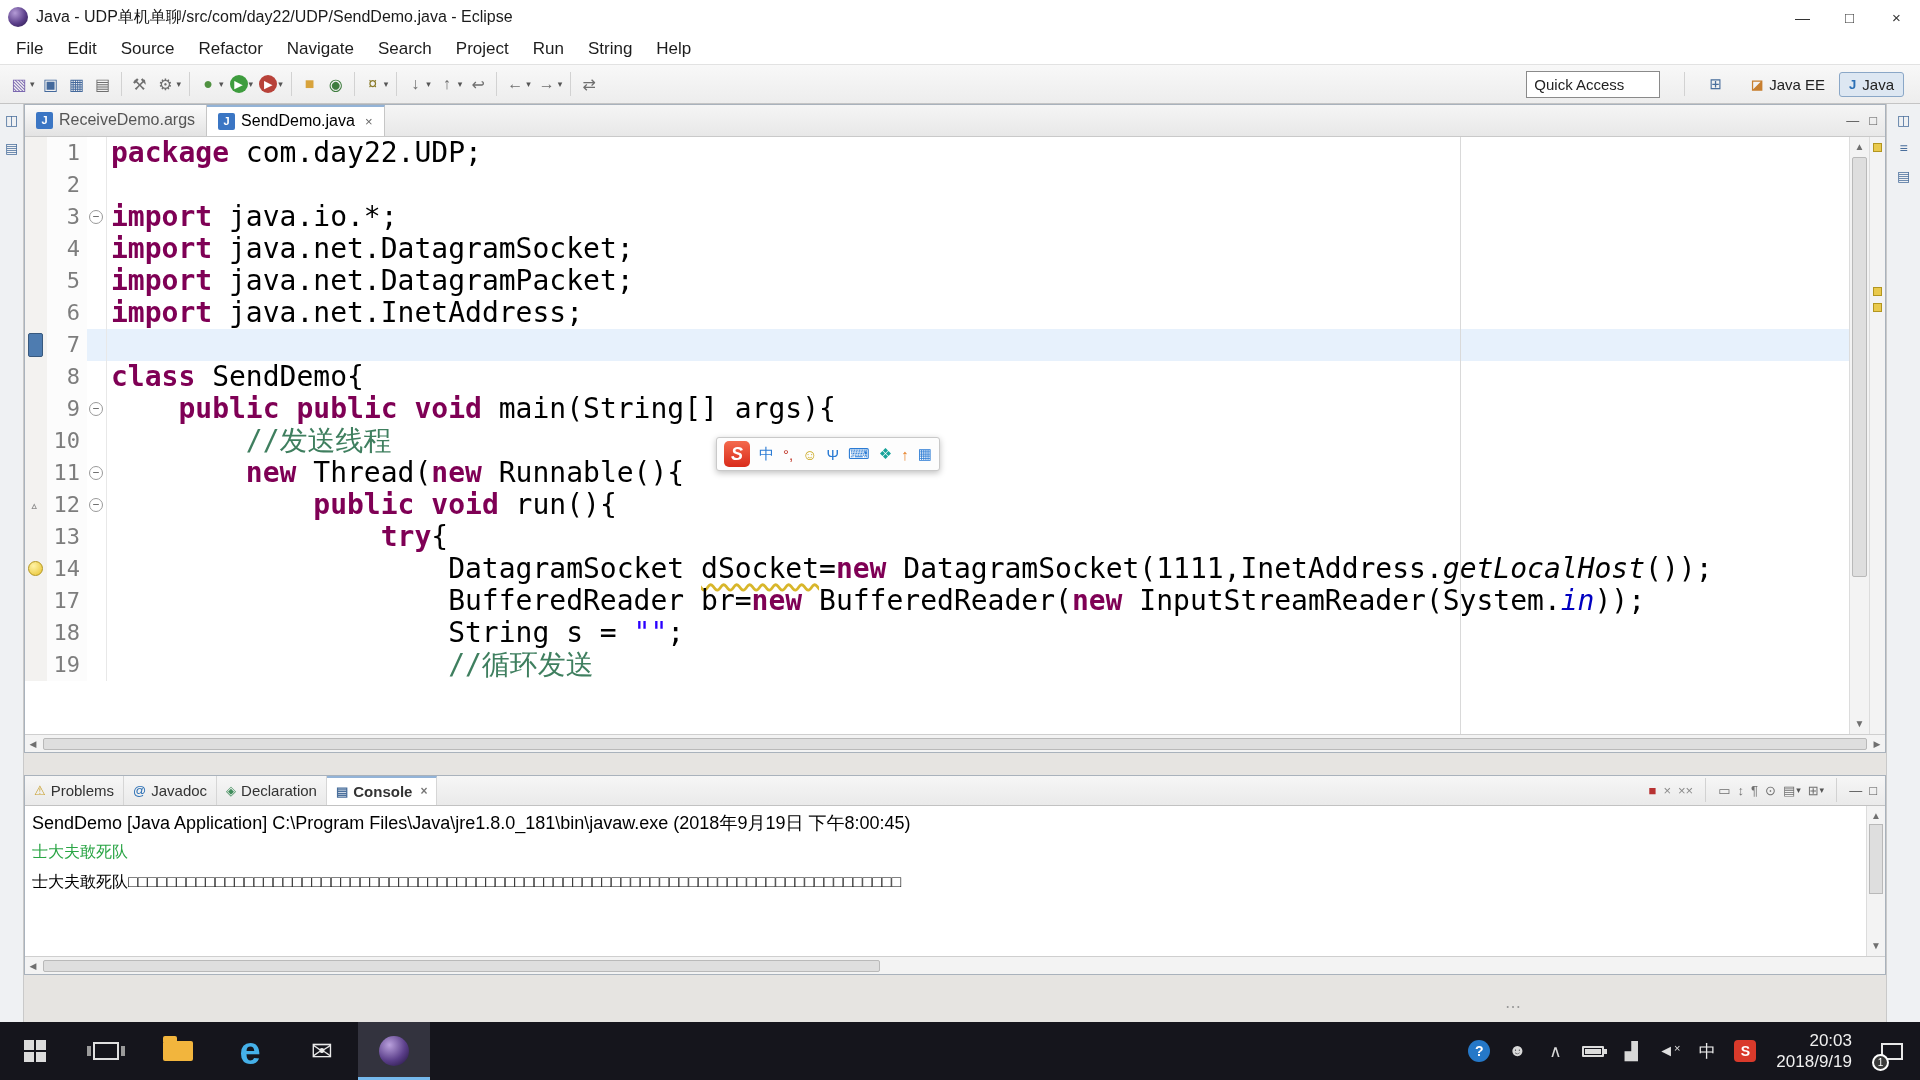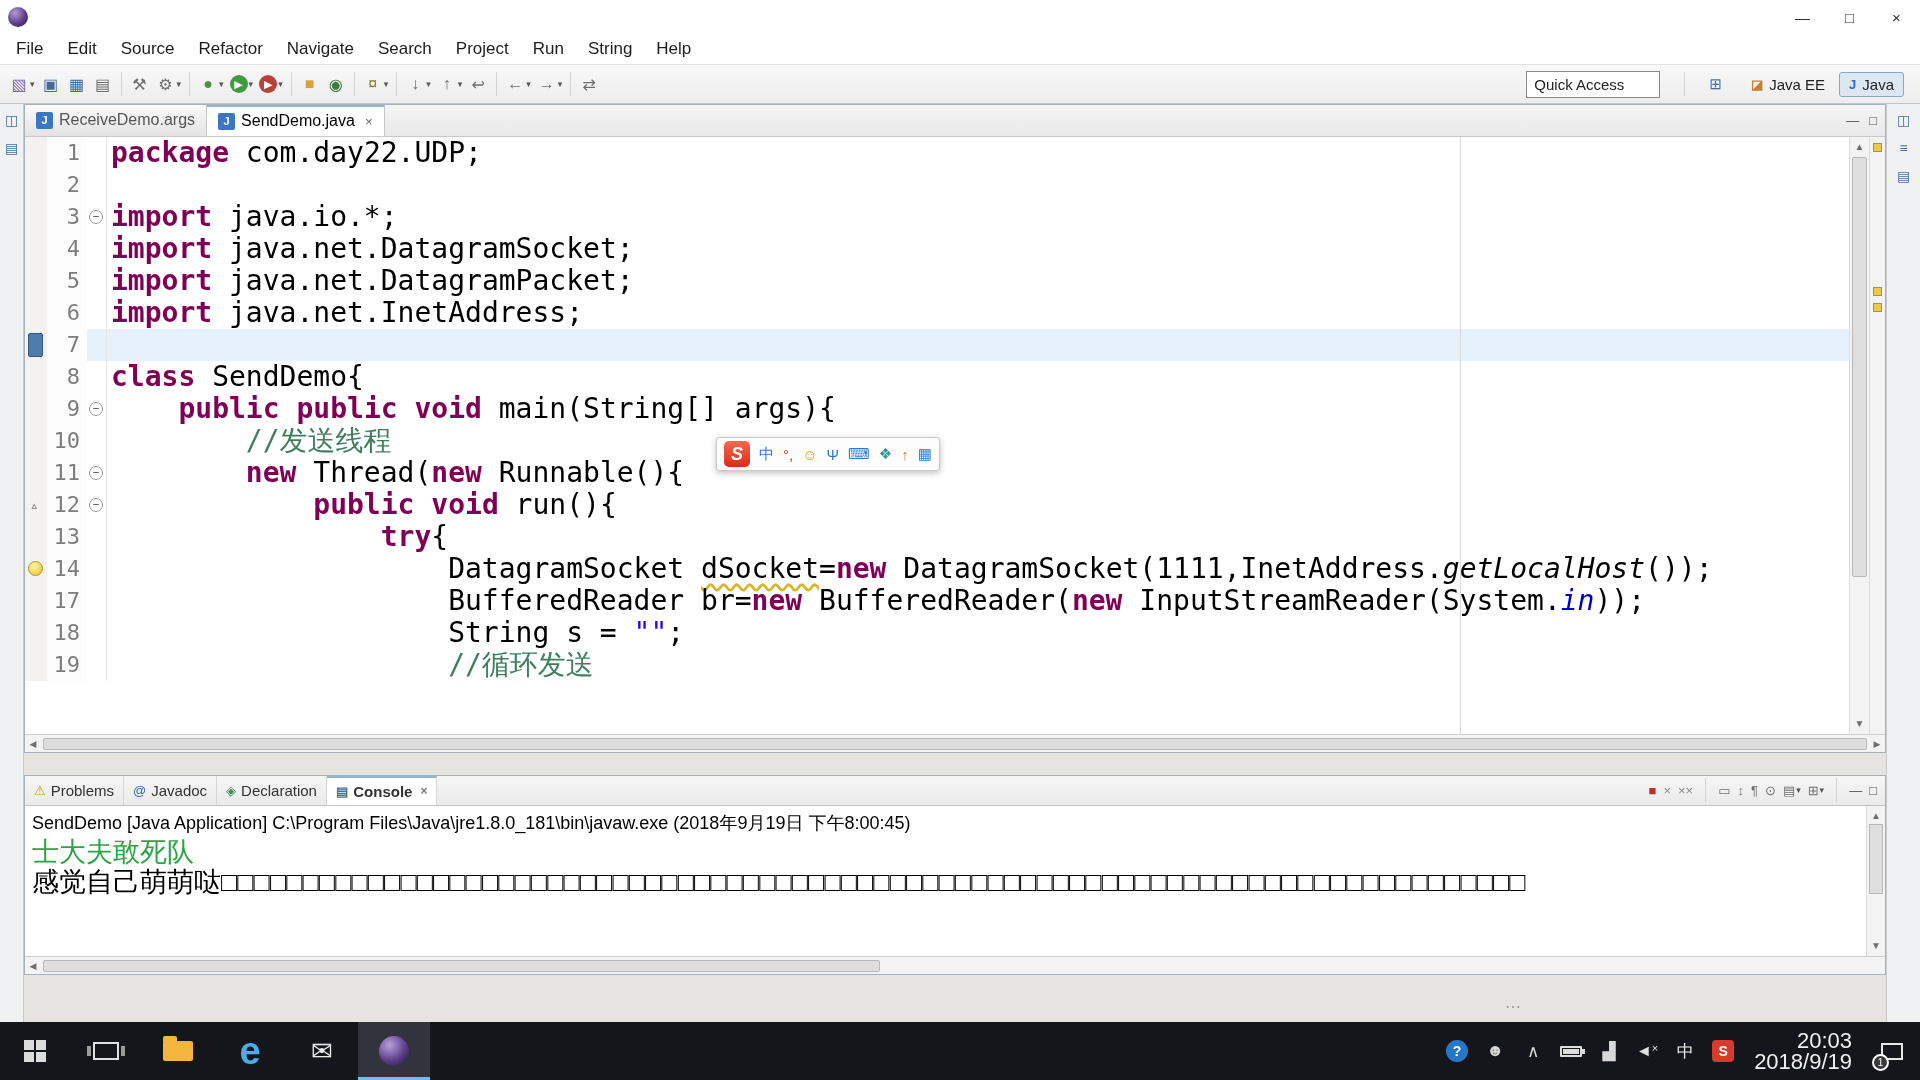--- a/index.html
+++ b/index.html
@@ -80,21 +80,21 @@
   .console-panel{position:absolute;left:24px;top:775px;width:1862px;height:200px;border:1px solid #a9b2bc;background:#fff;display:flex;flex-direction:column}
   .console-tabbar{height:30px;background:linear-gradient(#f6f6f6,#eaeaea);display:flex;align-items:stretch;border-bottom:1px solid #c2c2c2}
   .ctab{display:flex;align-items:center;gap:5px;padding:0 9px;font-size:15px;color:#333;border-right:1px solid #d6d6d6}
   .ctab.active{background:#fff;border-top:2px solid #93b3d7;font-weight:bold}
   .ctab-icon{font-size:13px}
   .ctab-close{font-size:12px;color:#777;margin-left:3px}
   .console-actions{margin-left:auto;display:flex;align-items:center;gap:7px;padding-right:8px}
   .ca-btn{display:flex;align-items:center;font-size:13px;color:#666}
   .console-body{position:relative;height:152px;background:#fff;overflow:hidden;padding:3px 0 0 7px}
   .console-process{font-size:18px;line-height:28px;color:#000;white-space:nowrap}
-  .con-line{font-size:27px;line-height:30px;white-space:nowrap}
+  .con-line{font-size:16px;line-height:30px;white-space:nowrap}
   .console-vscroll{position:absolute;right:0;top:0;bottom:0;width:19px;background:#f3f3f3;border-left:1px solid #dcdcdc}
   .cvs-thumb{position:absolute;left:2px;top:18px;width:14px;height:70px;background:#dedede;border:1px solid #b9b9b9}
   .console-hscroll{height:18px;background:#f3f3f3;border-top:1px solid #cfcfcf;display:flex;align-items:center}
   .chs-thumb{width:45%;height:12px;margin:0 2px;background:#dedede;border:1px solid #b9b9b9;border-radius:2px}
 
   .grip{position:absolute;left:1505px;top:997px;color:#9a9a9a;font-size:16px;letter-spacing:3px}
 
   
   .ime{position:absolute;left:716px;top:437px;height:34px;background:#fdfdfd;border:1px solid #c9c9c9;border-radius:3px;box-shadow:0 2px 6px rgba(0,0,0,.25);display:flex;align-items:center;padding:0 7px;gap:9px;z-index:5}
   .ime-logo{width:26px;height:26px;border-radius:5px;background:linear-gradient(#f46a4d,#d92b1a);color:#fff;font-weight:bold;font-style:italic;font-size:18px;display:flex;align-items:center;justify-content:center}
@@ -123,31 +123,32 @@
   .tv-shape::after{content:"";position:absolute;right:-8px;top:2px;width:4px;height:10px;background:#9a9a9a}
   .tray{margin-left:auto;display:flex;align-items:center}
   .tray-item{width:38px;height:58px;display:flex;align-items:center;justify-content:center}
   .tray-glyph{font-size:17px;color:#e0e0e0}
   .tray-badge-bg{width:22px;height:22px;border-radius:4px;display:flex;align-items:center;justify-content:center;font-size:14px;font-weight:bold}
   .bat{width:22px;height:11px;border:2px solid #dcdcdc;border-radius:1px;position:relative;background:#dcdcdc;box-shadow:inset 0 0 0 1px #15151c}
   .bat::after{content:"";position:absolute;right:-5px;top:1px;width:3px;height:5px;background:#dcdcdc}
   .vol{position:relative;color:#e0e0e0}
   .vol-sp{font-size:16px}
   .vol-x{font-size:11px;position:relative;top:-4px}
-  .clock{display:flex;flex-direction:column;align-items:flex-end;justify-content:center;color:#f0f0f0;font-size:22px;line-height:21px;padding:0 12px}
+  .clock{display:flex;flex-direction:column;align-items:flex-end;justify-content:center;color:#f0f0f0;font-size:17px;line-height:21px;padding:0 12px}
   .notif{width:56px;height:58px;position:relative;display:flex;align-items:center;justify-content:center}
   .notif-shape{width:22px;height:17px;border:2px solid #e8e8e8;position:relative}
   .notif-shape::after{content:"";position:absolute;left:-2px;bottom:-6px;width:0;height:0;border-left:7px solid #e8e8e8;border-bottom:6px solid transparent}
   .notif-badge{position:absolute;left:8px;bottom:9px;width:17px;height:17px;border-radius:50%;background:#3a3a3a;border:2px solid #fff;color:#fff;font-size:10px;display:flex;align-items:center;justify-content:center}
 </style>
 </head>
 <body>
 
 <div class="titlebar">
   <span class="app-logo"></span>
+  <span class="wtitle">Java - UDP单机单聊/src/com/day22/UDP/SendDemo.java - Eclipse</span>
   <span class="win-controls" id="win-controls">
       <span class="wc">—</span>
       <span class="wc">□</span>
       <span class="wc">×</span>
     </span>
 </div>
 
 <div class="menubar" id="menu-bar">
     <span class="menu-item">File</span>
     <span class="menu-item">Edit</span>
@@ -478,21 +479,21 @@
         </span>
         <span class="ca-btn">
           <span style="color: rgb(85, 85, 85);">□</span>
         </span>
       </span>
   </div>
   <div class="console-body">
     <div class="console-process">SendDemo [Java Application] C:\Program Files\Java\jre1.8.0_181\bin\javaw.exe (2018年9月19日 下午8:00:45)</div>
     <div id="console-output">
         <div class="con-line" style="color: rgb(42, 165, 69);">士大夫敢死队</div>
-        <div class="con-line" style="color: rgb(0, 0, 0);">感觉自己萌萌哒□□□□□□□□□□□□□□□□□□□□□□□□□□□□□□□□□□□□□□□□□□□□□□□□□□□□□□□□□□□□□□□□□□□□□□□□□□□□□□□□</div>
+        <div class="con-line" style="color: rgb(0, 0, 0);">士大夫敢死队□□□□□□□□□□□□□□□□□□□□□□□□□□□□□□□□□□□□□□□□□□□□□□□□□□□□□□□□□□□□□□□□□□□□□□□□□□□□□□□□</div>
       </div>
     <div class="console-vscroll">
       <span class="vs-arrow vs-up">▲</span>
       <span class="cvs-thumb"></span>
       <span class="vs-arrow vs-down">▼</span>
     </div>
   </div>
   <div class="console-hscroll">
     <span class="hs-arrow">◀</span>
     <span class="chs-thumb"></span>

